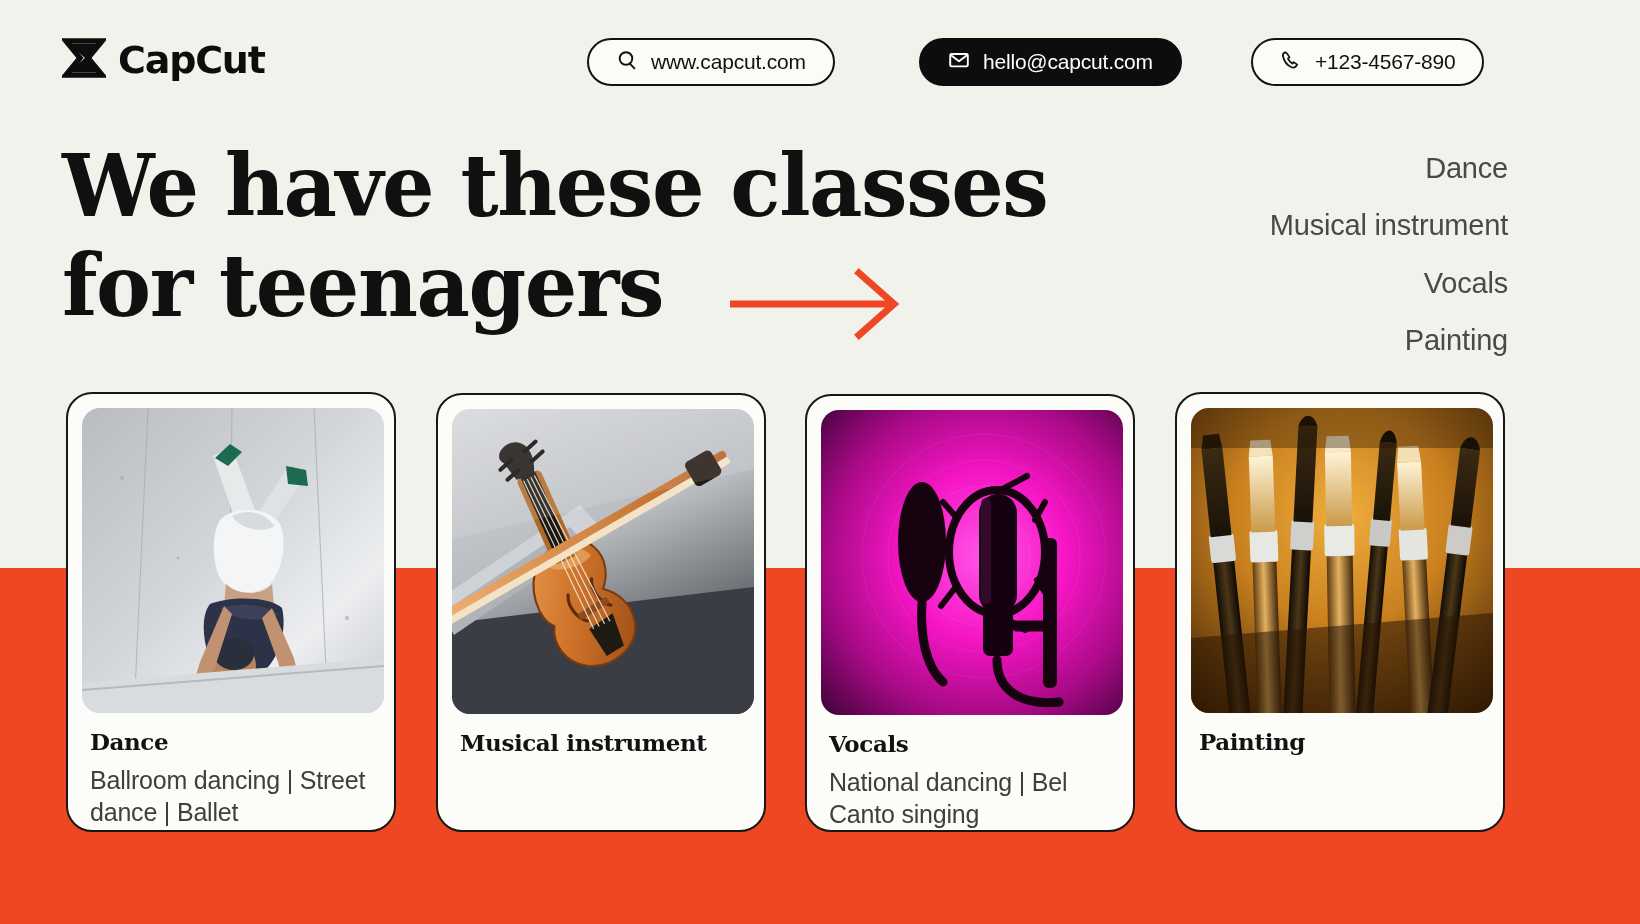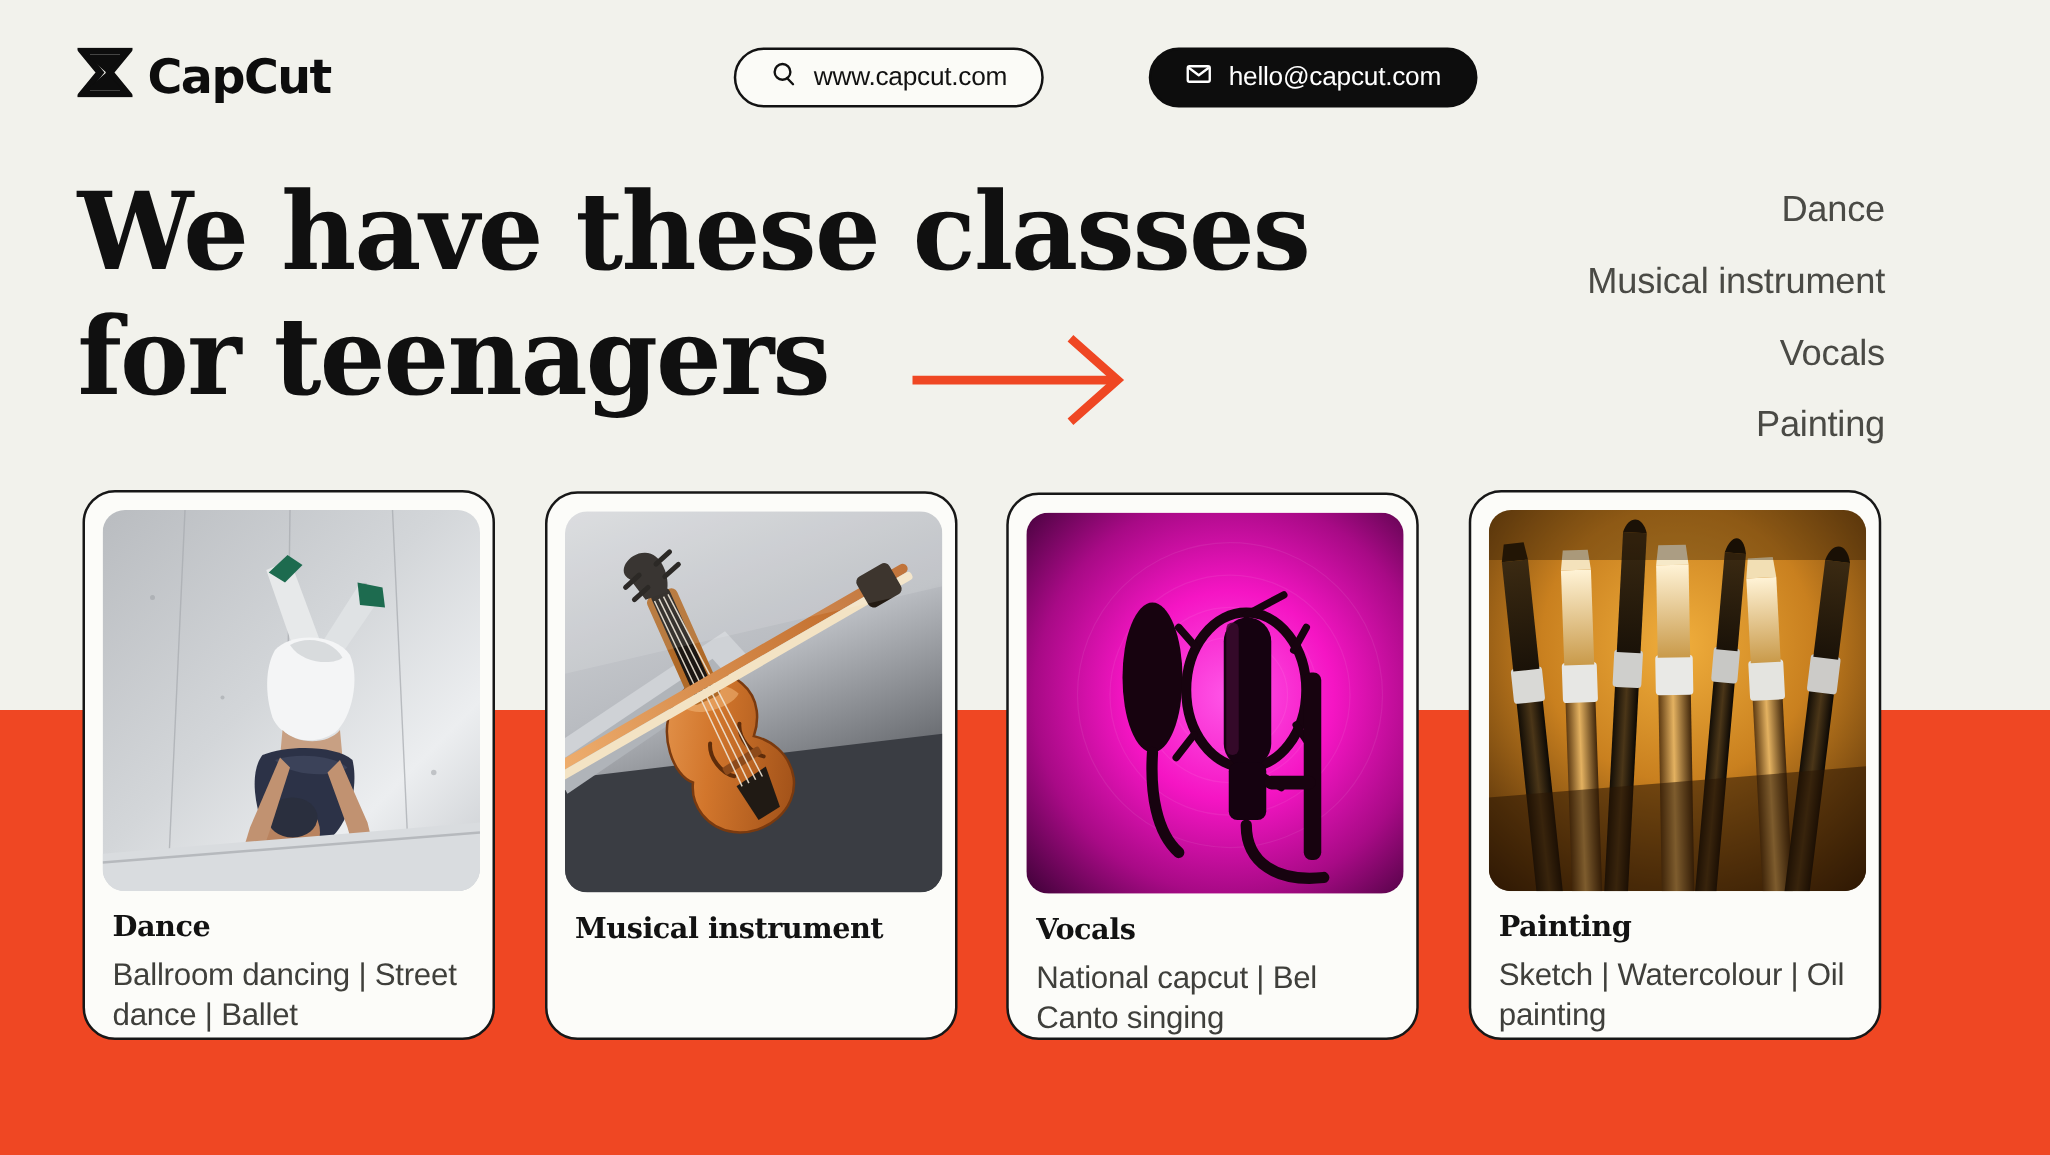--- a/index.html
+++ b/index.html
@@ -212,20 +212,28 @@
     <div id="pill-email" class="pill dark">
       <span class="pill-icon">
         <svg width="22" height="22" viewBox="0 0 22 22">
           <rect x="2.2" y="5" width="17.6" height="12.4" rx="1.4" fill="none" stroke="#fff" stroke-width="1.9"></rect>
           <path d="M3 6.2 L11 12.2 L19 6.2" fill="none" stroke="#fff" stroke-width="1.9" stroke-linejoin="round"></path>
         </svg>
       </span>
       <span>hello@capcut.com</span>
     </div>
 
+    <div id="pill-phone" class="pill light">
+      <span class="pill-icon">
+        <svg width="22" height="22" viewBox="0 0 22 22">
+          <path d="M5.2 3.2 C3.6 3.8 2.6 5.4 3 7.2 C3.9 11.6 7.2 16.3 11.6 18.2 C13.4 18.9 15.4 18.3 16.4 16.8 L17.2 15.6 L13.7 13.1 L12.4 14.6 C10.6 13.6 8.8 11.6 7.9 9.6 L9.5 8.4 L7.2 4.6 Z" fill="none" stroke="#111" stroke-width="1.75" stroke-linejoin="round"></path>
+        </svg>
+      </span>
+      <span>+123-4567-890</span>
+    </div>
   </div>
 
   <h1 id="headline">
     <span class="hl-line">We have these classes</span>
     <span class="hl-line">for teenagers</span>
   </h1>
 
   <div id="hero-arrow">
     <svg width="175" height="72" viewBox="0 0 175 72">
       <line x1="2" y1="36" x2="164" y2="36" stroke="#ef4723" stroke-width="7"></line>
@@ -411,21 +419,21 @@
           <rect x="162" y="200" width="30" height="46" rx="7" fill="#150210"></rect>
 
           <rect x="222" y="128" width="14" height="150" rx="6" fill="#17030f"></rect>
           <path d="M196 216 L226 216" stroke="#17030f" stroke-width="11" stroke-linecap="round"></path>
 
           <path d="M176 250 C176 280 200 296 238 292" fill="none" stroke="#17030f" stroke-width="9" stroke-linecap="round"></path>
         </svg>
       </div>
       <div class="card-body">
         <div class="card-title">Vocals</div>
-        <div class="card-desc">National capcut | Bel Canto singing</div>
+        <div class="card-desc">National dancing | Bel Canto singing</div>
       </div>
     </div>
 
     <div id="card-3" class="card">
       <div class="card-image">
         <svg viewBox="0 0 302 305" preserveAspectRatio="xMidYMid slice">
           <defs>
             <radialGradient id="bgold" cx="0.5" cy="0.35" r="0.8">
               <stop offset="0%" stop-color="#f0ae3c"></stop>
               <stop offset="45%" stop-color="#c9801f"></stop>
@@ -504,18 +512,17 @@
             </g>
           </g>
 
           <rect width="302" height="305" fill="none"></rect>
           <path d="M0 230 L302 205 L302 305 L0 305 Z" fill="#2a1603" opacity="0.55"></path>
           <rect width="302" height="40" fill="#1f1102" opacity="0.35"></rect>
         </svg>
       </div>
       <div class="card-body">
         <div class="card-title">Painting</div>
-        <div class="card-desc">Sketch | Watercolour | Oil painting</div>
       </div>
     </div>
 
   </div>
 </div>
 
 </body></html>

